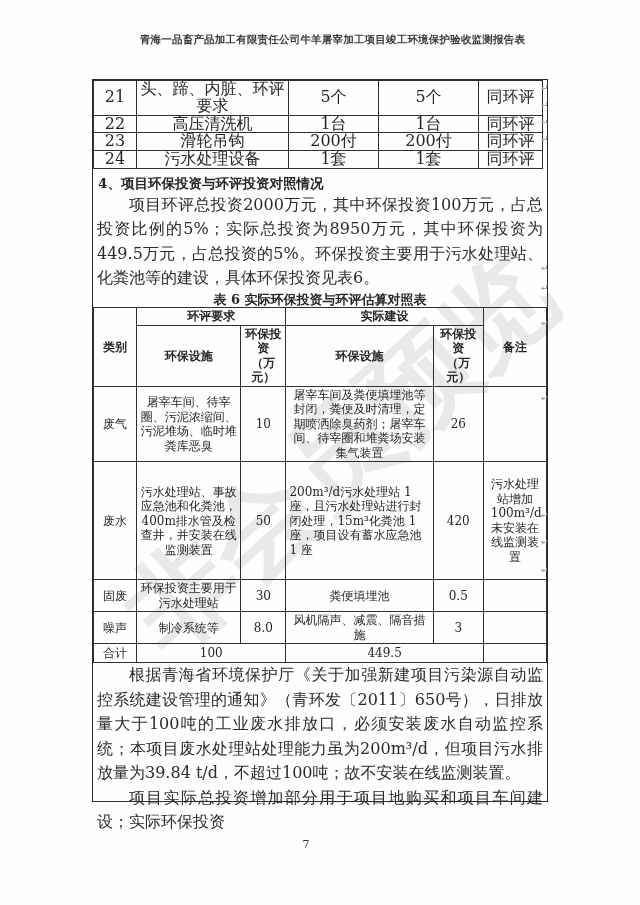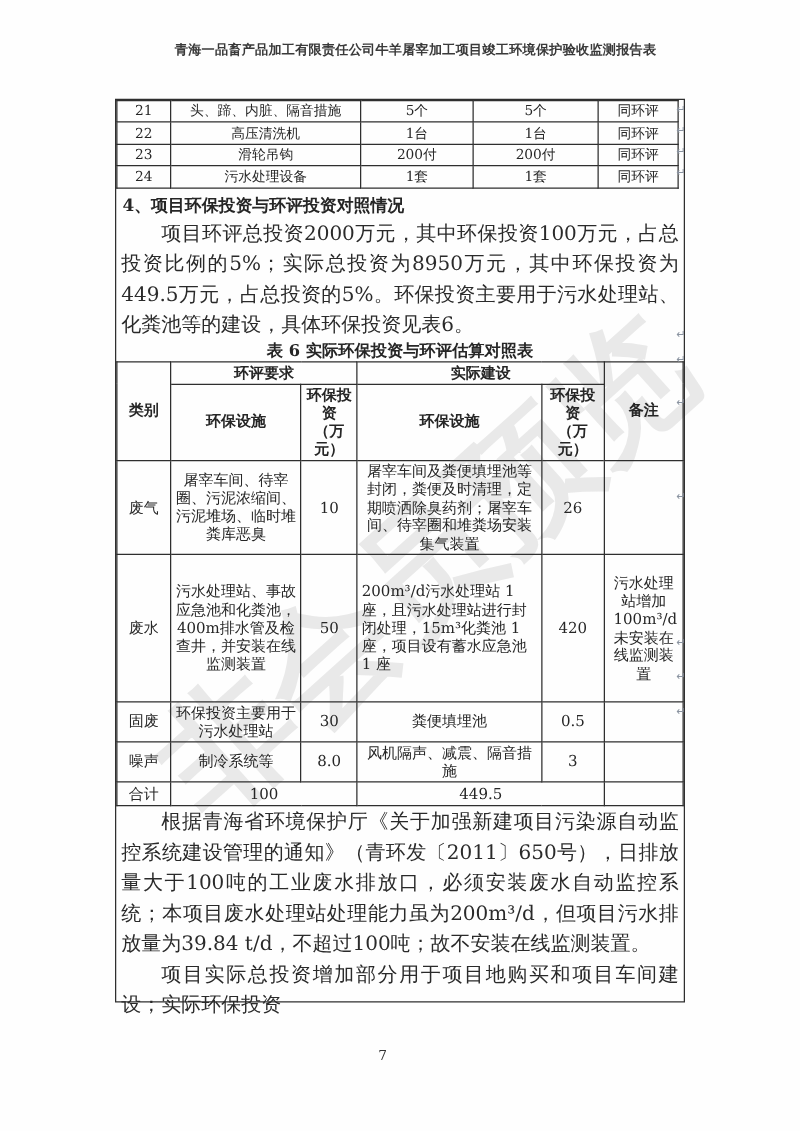--- a/index.html
+++ b/index.html
@@ -14,21 +14,21 @@
   .watermark {
     position:absolute; left:70px; top:400px; width:540px; text-align:center;
     font-size:106px; line-height:1; color:rgba(125,125,125,0.16);
     transform:rotate(-42deg); white-space:nowrap; pointer-events:none; font-weight:bold;
   }
   .frame {
     position:absolute; left:92px; top:79px; width:456px; height:723px;
     border:1.5px solid #2f2f2f; box-sizing:border-box; background:transparent;
   }
   table { border-collapse:collapse; table-layout:fixed; }
-  .equip { width:449px; font-size:11px; }
+  .equip { width:449px; font-size:16px; }
   .equip td {
     border:1px solid #2f2f2f; text-align:center; vertical-align:middle;
     height:16.4px; padding:0 1px; line-height:1.05; overflow:hidden;
   }
   .t6 { width:100%; font-size:12px; }
   .t6 td {
     border:1px solid #2f2f2f; text-align:center; vertical-align:middle;
     padding:1px 3px; line-height:14.5px; overflow:hidden;
   }
   .t6 td.hd { font-weight:bold;margin-top:36px; }
@@ -79,21 +79,21 @@
       <colgroup>
           <col style="width:43px">
           <col style="width:152px">
           <col style="width:90px">
           <col style="width:100px">
           <col style="width:64px">
         </colgroup>
       <tbody>
         <tr>
           <td>21</td>
-          <td>头、蹄、内脏、隔音措施</td>
+          <td>头、蹄、内脏、环评要求</td>
           <td>5个</td>
           <td>5个</td>
           <td>同环评</td>
         </tr>
         <tr>
           <td>22</td>
           <td>高压清洗机</td>
           <td>1台</td>
           <td>1台</td>
           <td>同环评</td>

